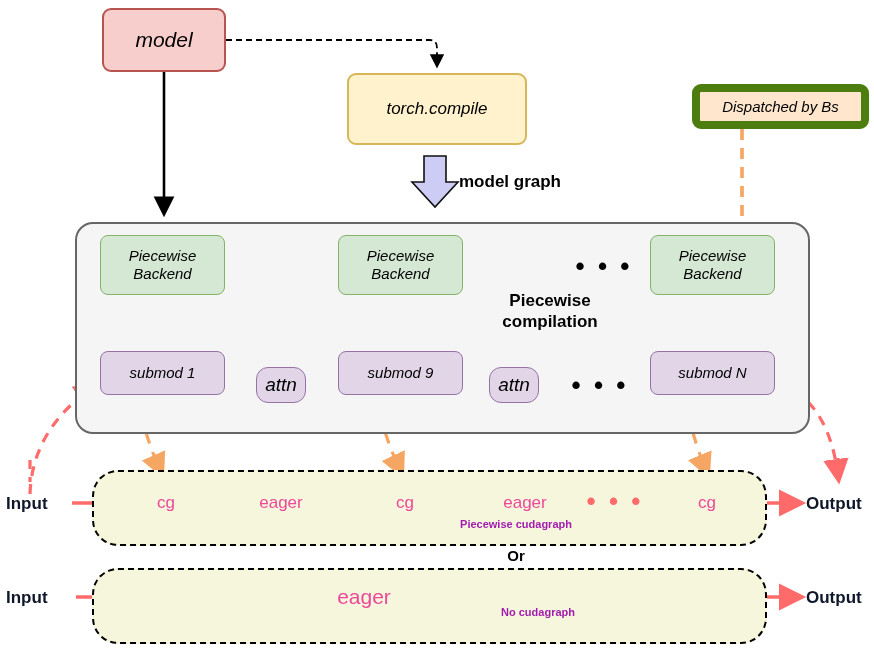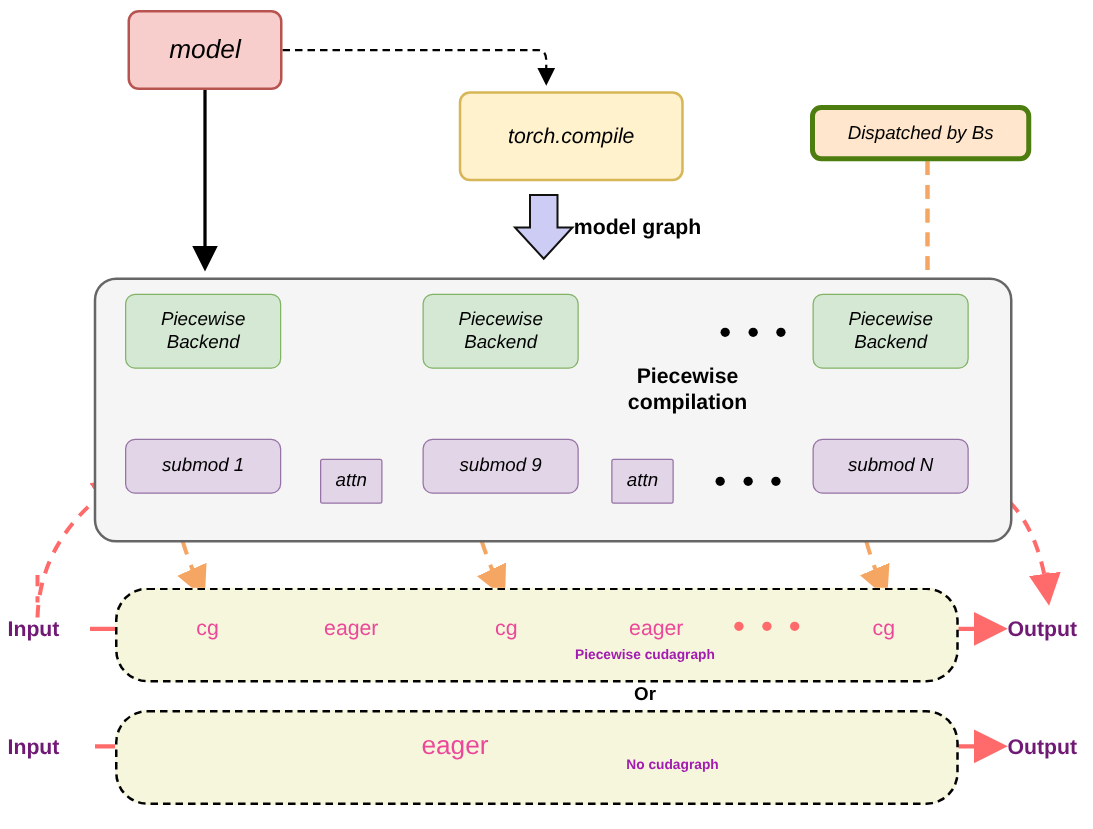--- a/index.html
+++ b/index.html
@@ -35,25 +35,24 @@
   }
   .n-model {
     left: 102px; top: 8px; width: 124px; height: 64px;
     background: #f8cecc; border: 2px solid #b85450; border-radius: 9px;
     font-size: 21px;
   }
   .n-torch {
     left: 347px; top: 73px; width: 180px; height: 72px;
     background: #fff2cc; border: 2px solid #d6b656; border-radius: 9px;
     font-size: 17px;
-    margin-left: 20px;
   }
   .n-dispatch {
-    left: 648px; top: 84px; width: 177px; height: 45px;
-    background: #ffe6cc; border: 4px solid #4d7c0f; border-radius: 9px;
+    left: 692px; top: 84px; width: 177px; height: 45px;
+    background: #ffe6cc; border: 8px solid #4d7c0f; border-radius: 9px;
     font-size: 15px;
   }
   .compile-region {
     position: absolute;
     left: 75px; top: 222px; width: 731px; height: 208px;
     background: #f5f5f5; border: 2px solid #666666; border-radius: 18px;
   }
   .n-backend {
     width: 125px; height: 60px; top: 235px;
     background: #d5e8d4; border: 1.5px solid #82b366; border-radius: 8px;
@@ -65,22 +64,22 @@
   .n-submod {
     width: 125px; height: 44px; top: 351px;
     background: #e1d5e7; border: 1.5px solid #9673a6; border-radius: 8px;
     font-size: 15px;
   }
   .sm1 { left: 100px; }
   .sm2 { left: 338px; }
   .sm3 { left: 650px; }
   .n-attn {
     width: 50px; height: 36px; top: 367px;
-    background: #e1d5e7; border: 1.5px solid #9673a6; border-radius: 2px;
-    font-size: 15px;
+    background: #e1d5e7; border: 1.5px solid #9673a6; border-radius: 12px;
+    font-size: 19px;
   }
   .at1 { left: 256px; }
   .at2 { left: 489px; }
   .label-piecewise-compilation {
     position: absolute;
     left: 455px; top: 290px; width: 190px;
     font-size: 17px; font-weight: bold; text-align: center;
     line-height: 1.25; white-space: pre-line; color: #000;
   }
   .label-split-graph {
@@ -93,21 +92,21 @@
     background: #f5f5dc;
     background: #f6f6dd;
     border: 2px dashed #000;
     border-radius: 26px;
     box-sizing: border-box;
   }
   .cuda-box.pw { left: 92px; top: 470px; width: 675px; height: 76px; }
   .cuda-box.nocg { left: 92px; top: 568px; width: 675px; height: 76px; }
   .io-label {
     position: absolute;
-    font-size: 17px; font-weight: bold; color: #701a75;
+    font-size: 17px; font-weight: bold; color: #0f172a;
   }
   .io-input-1 { left: 6px; top: 494px; }
   .io-output-1 { left: 806px; top: 494px; }
   .io-input-2 { left: 6px; top: 588px; }
   .io-output-2 { left: 806px; top: 588px; }
   .pipe-item {
     position: absolute;
     font-size: 17px; font-weight: normal; color: #ec4899;
     transform: translate(-50%, -50%);
     white-space: nowrap;

